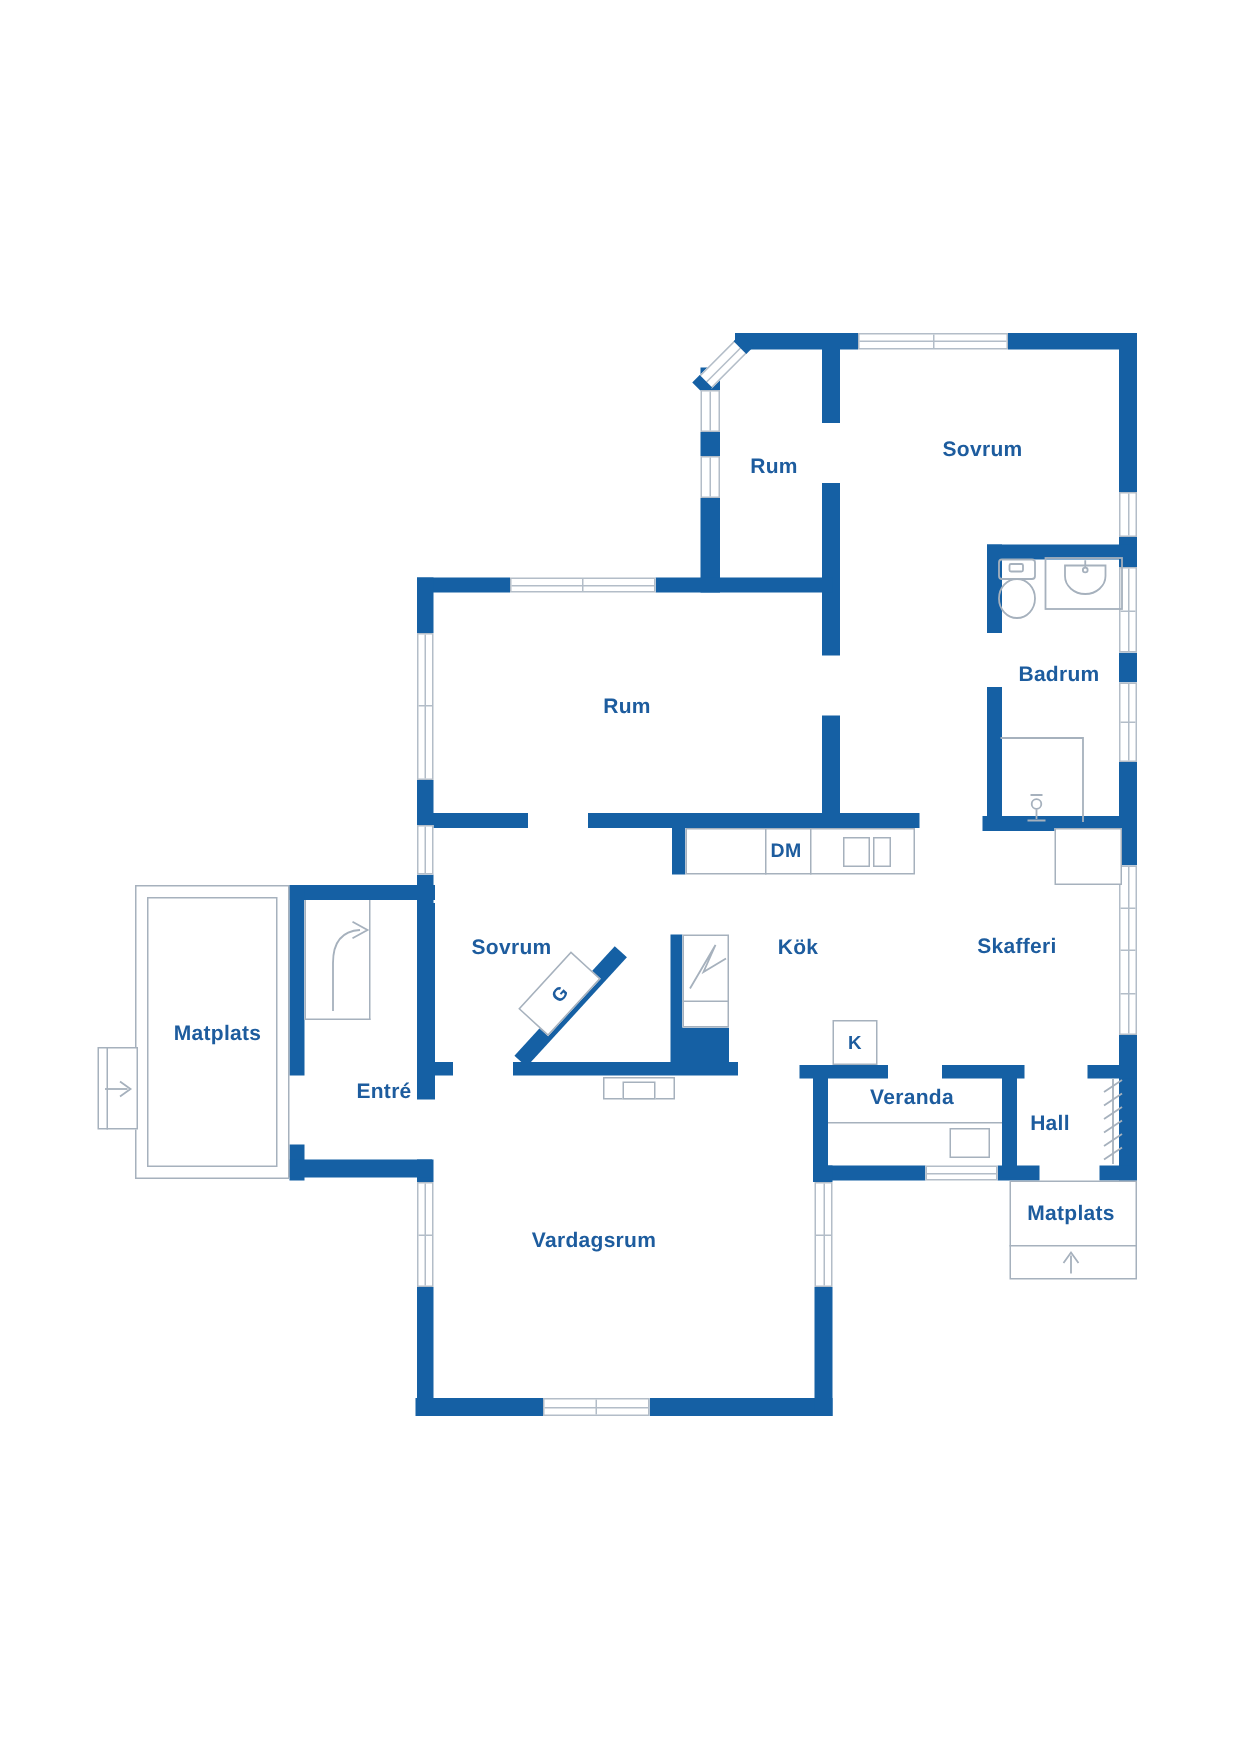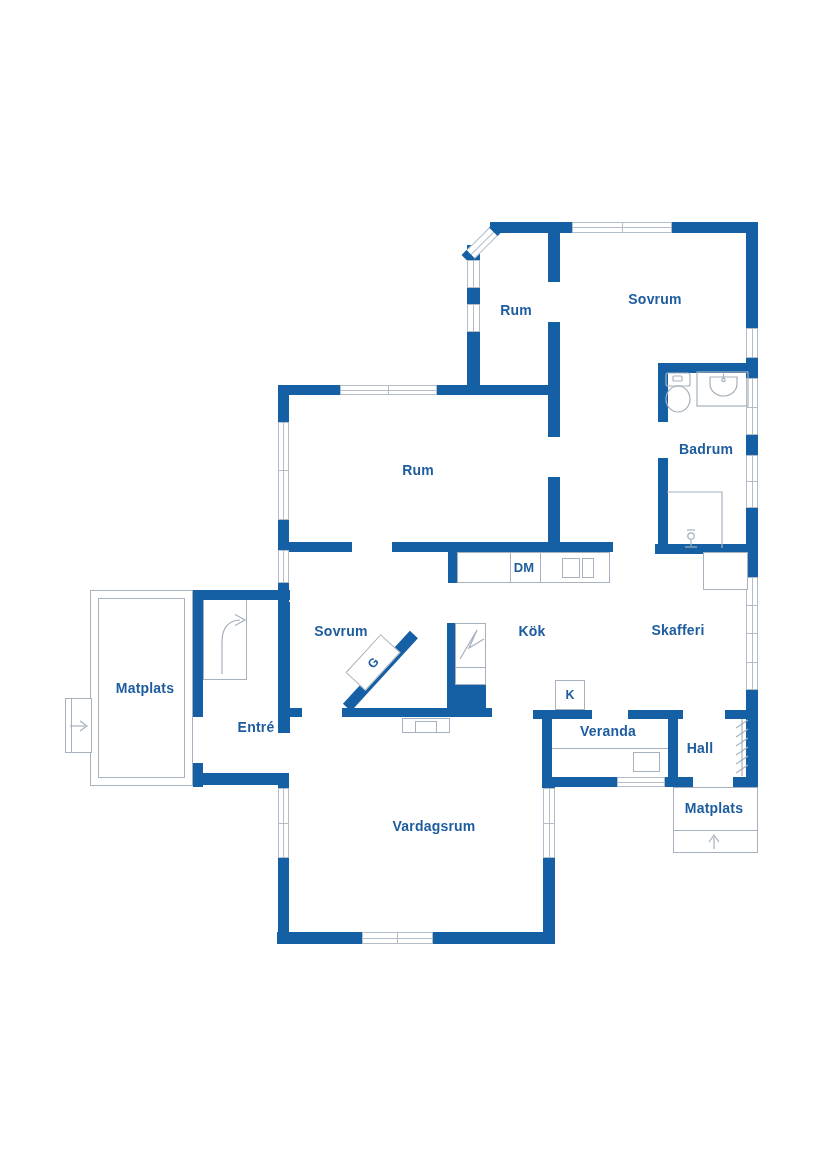--- a/index.html
+++ b/index.html
@@ -213,18 +213,18 @@
   <div class="lbl" style="left:706px;top:449px">Badrum</div>
   <div class="lbl" style="left:418px;top:470px">Rum</div>
   <div class="lbl" style="left:341px;top:631px">Sovrum</div>
   <div class="lbl" style="left:532px;top:631px">Kök</div>
   <div class="lbl" style="left:678px;top:630px">Skafferi</div>
   <div class="lbl" style="left:145px;top:688px">Matplats</div>
   <div class="lbl" style="left:256px;top:727px">Entré</div>
   <div class="lbl" style="left:608px;top:731px">Veranda</div>
   <div class="lbl" style="left:700px;top:748px">Hall</div>
   <div class="lbl" style="left:714px;top:808px">Matplats</div>
-  <div class="lbl" style="left:434px;top:826px">Vardagsrum</div>
+  <div class="lbl" style="left:396px;top:826px">Vardagsrum</div>
 
   <div class="lbl" style="left:524px;top:567px;font-size:13px">DM</div>
   <div class="lbl lbl-sm" style="left:570px;top:695px">K</div>
 
 </div>
 
 </body></html>

